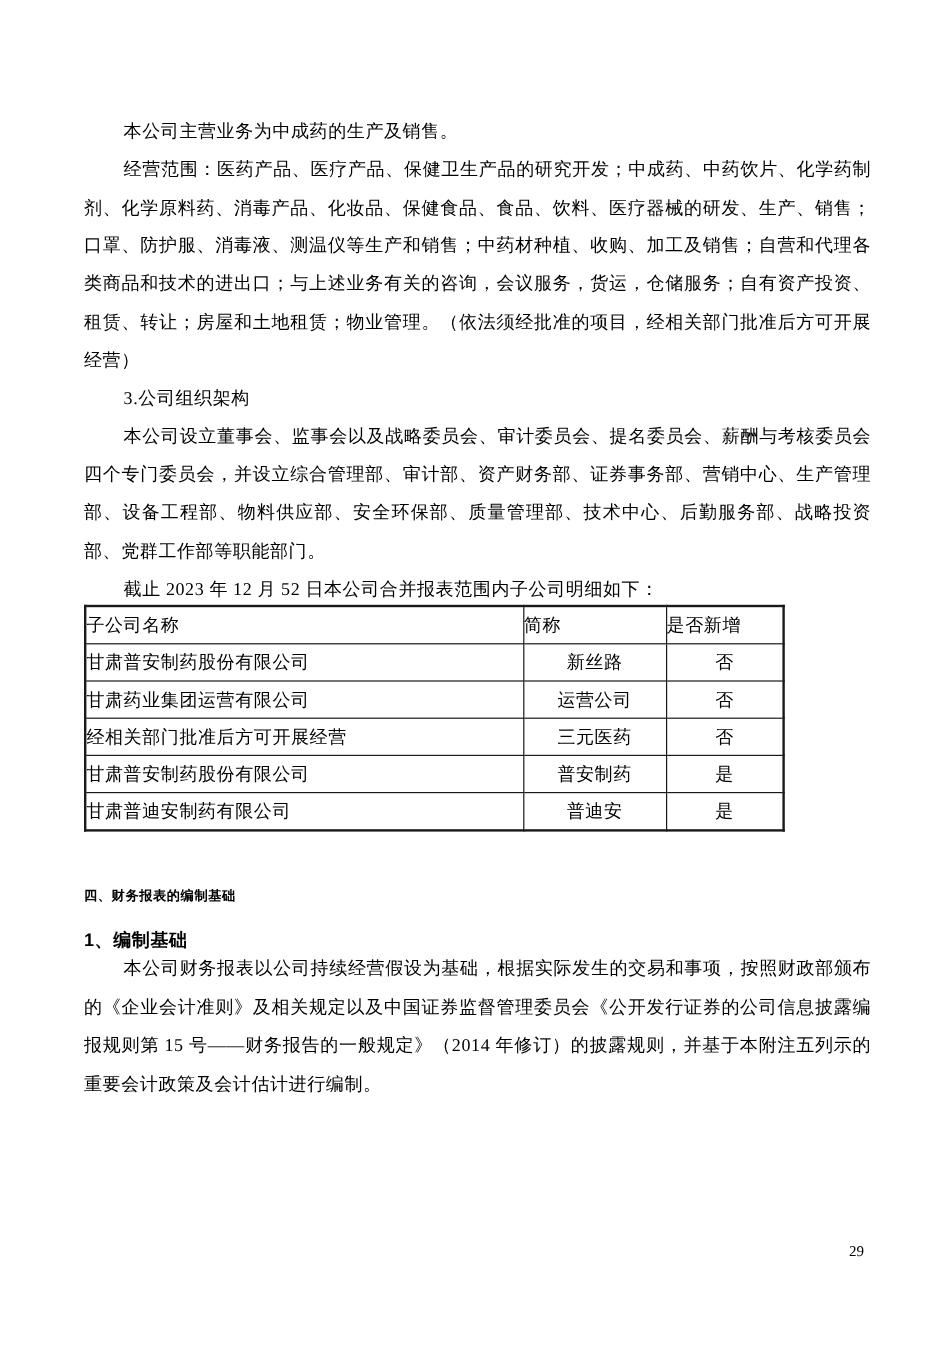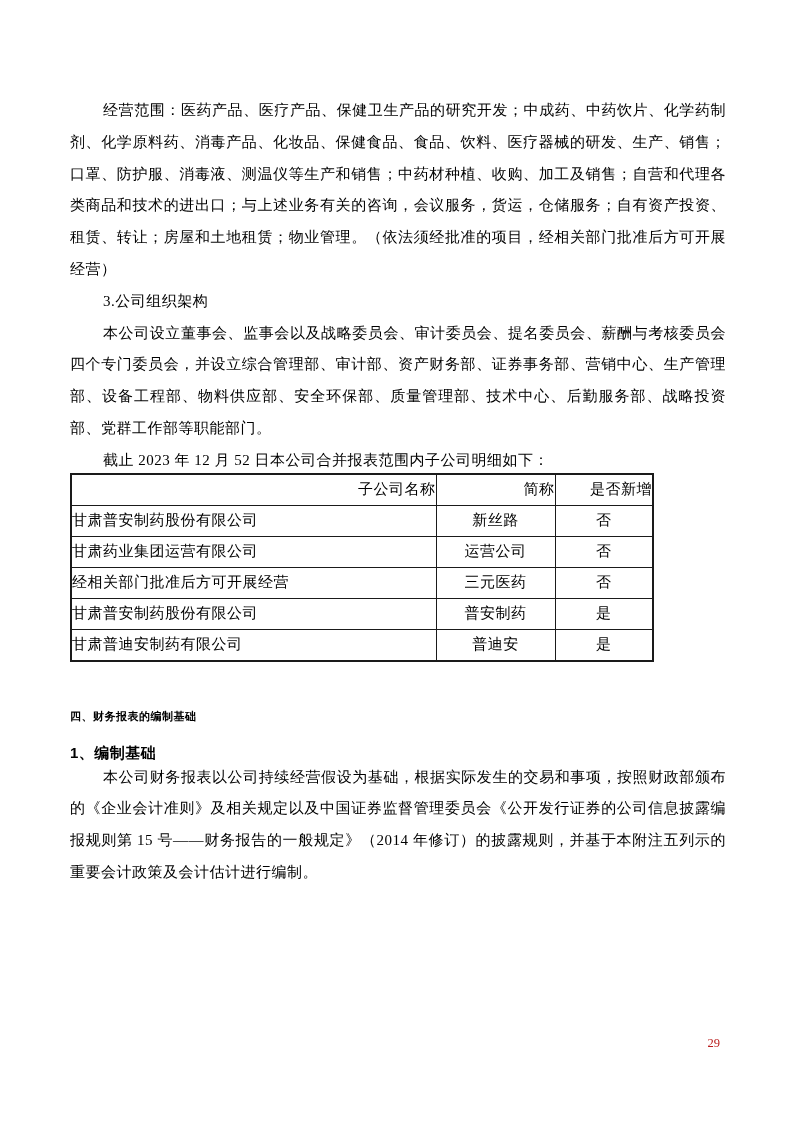--- a/index.html
+++ b/index.html
@@ -47,21 +47,21 @@
   }
   table.subs th, table.subs td {
     border: 1px solid #1a1a1a;
     height: 30px;
     padding: 0;
     font-size: 15px;
     font-weight: normal;
     letter-spacing: 0.5px;
     vertical-align: middle;
   }
-  table.subs th { text-align: right; }
+  table.subs th { text-align: left; }
   td.c1 { text-align: left; padding-left: 10px; }
   td.c2, td.c3 { text-align: center; }
   col.w1 { width: 365px; }
   col.w2 { width: 119px; }
   col.w3 { width: 98px; }
   .h-section {
     margin: 44px 0 0 0;
     font-size: 11px;
     line-height: 21px;
     font-weight: bold;
@@ -75,29 +75,30 @@
     font-weight: bold;
     font-family: "Liberation Sans", "DejaVu Sans", sans-serif;
     letter-spacing: 0.5px;
   }
   p.basis { }
   .page-number {
     position: absolute;
     top: 1036px;
     right: 73px;
     font-size: 12.5px;
-    color: #b91c1c;
+    color: #000000;
   }
 </style>
 </head>
 <body>
 
 <div class="page">
   <div class="content">
 
+    <p class="body indent">本公司主营业务为中成药的生产及销售。</p>
 
     <p class="body indent">经营范围：医药产品、医疗产品、保健卫生产品的研究开发；中成药、中药饮片、化学药制剂、化学原料药、消毒产品、化妆品、保健食品、食品、饮料、医疗器械的研发、生产、销售；口罩、防护服、消毒液、测温仪等生产和销售；中药材种植、收购、加工及销售；自营和代理各类商品和技术的进出口；与上述业务有关的咨询，会议服务，货运，仓储服务；自有资产投资、租赁、转让；房屋和土地租赁；物业管理。（依法须经批准的项目，经相关部门批准后方可开展经营）</p>
 
     <p class="body indent">3.公司组织架构</p>
 
     <p class="body indent">本公司设立董事会、监事会以及战略委员会、审计委员会、提名委员会、薪酬与考核委员会四个专门委员会，并设立综合管理部、审计部、资产财务部、证券事务部、营销中心、生产管理部、设备工程部、物料供应部、安全环保部、质量管理部、技术中心、后勤服务部、战略投资部、党群工作部等职能部门。</p>
 
 
     <p class="body indent">截止 2023 年 12 月 52 日本公司合并报表范围内子公司明细如下：</p>
 

